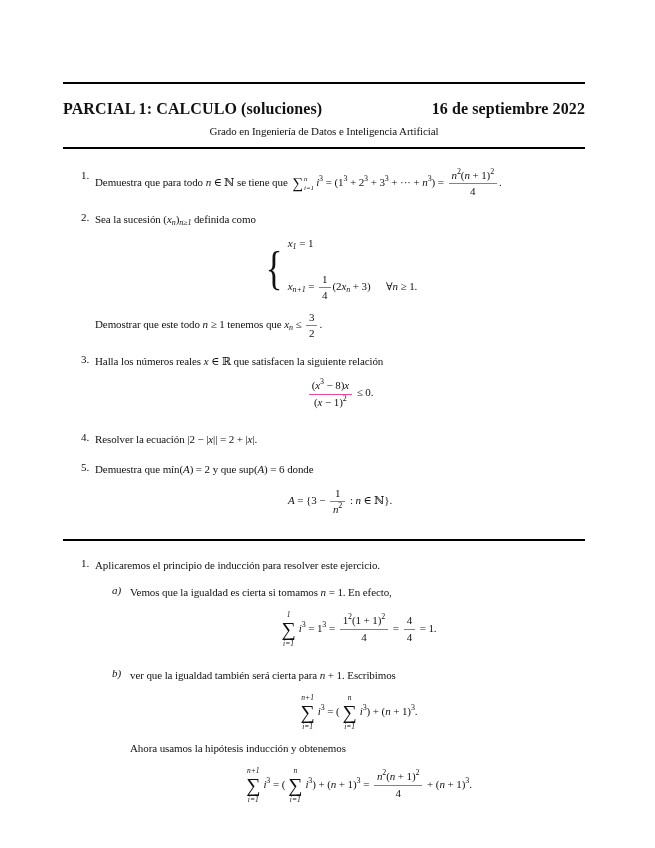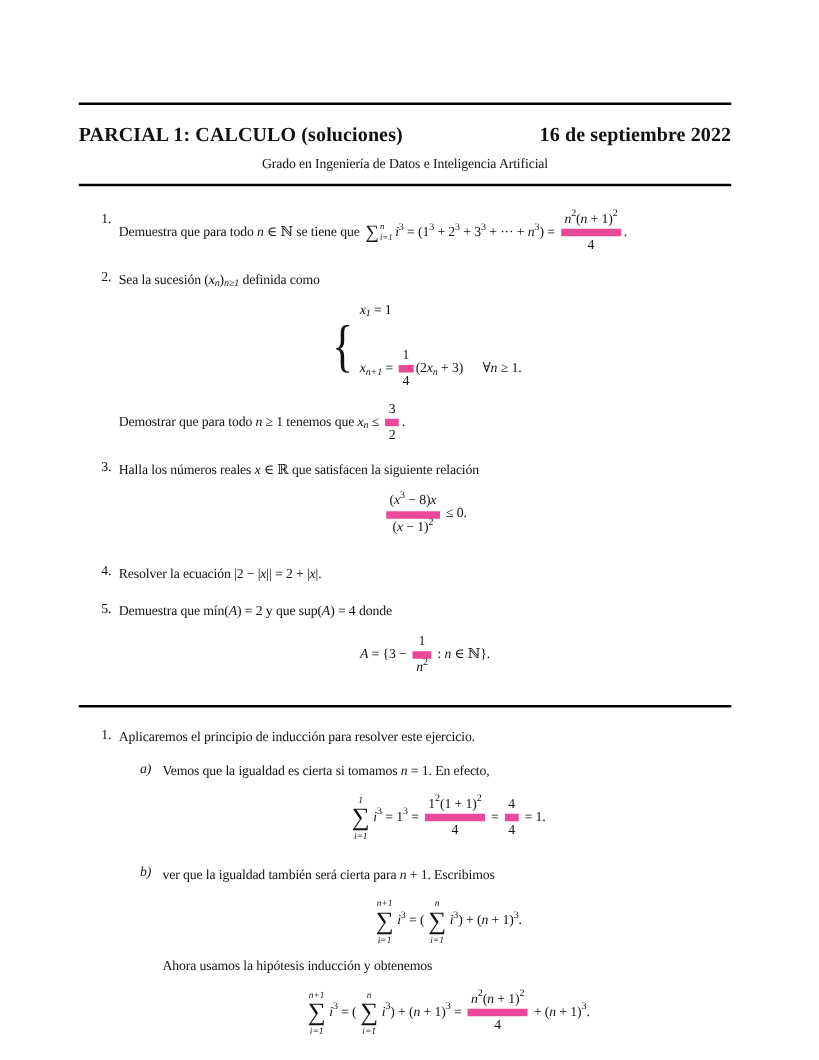--- a/index.html
+++ b/index.html
@@ -27,21 +27,21 @@
   .disp{text-align:center;margin:9px 0 9px 0;line-height:1.2;}
   .subitem{display:flex;margin-top:10px;}
   .slab{flex:none;width:18px;margin-left:17px;font-style:italic;}
   .stext{flex:1;min-width:0;}
   
   .mit{font-style:italic;}
   .mrm{font-style:normal;}
   sup.msup{font-size:8px;vertical-align:5px;line-height:0;font-style:normal;}
   sub.msub{font-size:8px;vertical-align:-2px;line-height:0;font-style:italic;}
   .frac{display:inline-block;vertical-align:middle;text-align:center;line-height:1.2;margin:0 2px;}
-  .frac .fn{display:block;padding:0 3px 1px 3px;border-bottom:6px solid #ec4899;}
+  .frac .fn{display:block;padding:0 3px 1px 3px;border-bottom:1px solid #ec4899;}
   .frac .fd{display:block;padding:1px 3px 0 3px;}
   .bigS{display:inline-flex;flex-direction:column;align-items:center;vertical-align:middle;line-height:1;margin:0 3px;}
   .bigS .lim{font-size:7.5px;font-style:italic;line-height:1.2;letter-spacing:0;}
   .bigS .sg{font-size:20px;line-height:1;}
   .sumi{display:inline-flex;align-items:center;vertical-align:middle;margin:0 2px;}
   .sumi .sgi{font-size:15px;line-height:1;}
   .sumi .st{display:flex;flex-direction:column;font-size:7px;font-style:italic;line-height:1.25;margin-left:1px;letter-spacing:0;}
   .cases{display:inline-flex;align-items:center;text-align:left;}
   .cases .brace{font-size:46px;line-height:0.75;font-weight:400;margin-right:3px;transform:scaleX(0.75);}
   .cases .crows{display:flex;flex-direction:column;gap:22px;}
@@ -82,21 +82,21 @@
         <span class="inum">2.</span>
         <div class="itext">
           <div class="iline"><span class="mrm">Sea la sucesión (</span><span class="mit">x</span><sub class="msub">n</sub><span class="mrm">)</span><sub class="msub">n≥1</sub><span class="mrm"> definida como</span></div>
           <div class="disp"><span class="cases">
                 <span class="brace">{</span>
                 <span class="crows">
                   <span class="crow"><span class="mit">x</span><sub class="msub">1</sub><span class="mrm"> = 1</span></span>
                   <span class="crow"><span class="mit">x</span><sub class="msub">n+1</sub><span class="mrm"> = </span><span class="frac"><span class="fn"><span class="mrm">1</span></span><span class="fd"><span class="mrm">4</span></span></span><span class="mrm">(2</span><span class="mit">x</span><sub class="msub">n</sub><span class="mrm"> + 3)</span><span class="msp" style="display: inline-block; width: 1.4em;"></span><span class="mrm">∀</span><span class="mit">n</span><span class="mrm"> ≥ 1.</span></span>
                 </span>
               </span></div>
-          <div class="ipar"><span class="mrm">Demostrar que para todo </span><span class="mit">n</span><span class="mrm"> ≥ 1 tenemos que </span><span class="mit">x</span><sub class="msub">n</sub><span class="mrm"> ≤ </span><span class="frac"><span class="fn"><span class="mrm">3</span></span><span class="fd"><span class="mrm">2</span></span></span><span class="mrm">.</span></div>
+          <div class="ipar"><span class="mrm">Demostrar que este todo </span><span class="mit">n</span><span class="mrm"> ≥ 1 tenemos que </span><span class="mit">x</span><sub class="msub">n</sub><span class="mrm"> ≤ </span><span class="frac"><span class="fn"><span class="mrm">3</span></span><span class="fd"><span class="mrm">2</span></span></span><span class="mrm">.</span></div>
         </div>
       </div>
 
       <div class="item">
         <span class="inum">3.</span>
         <div class="itext">
           <div class="iline"><span class="mrm">Halla los números reales </span><span class="mit">x</span><span class="mrm"> ∈ ℝ que satisfacen la siguiente relación</span></div>
           <div class="disp"><span class="frac"><span class="fn"><span class="mrm">(</span><span class="mit">x</span><sup class="msup">3</sup><span class="mrm"> − 8)</span><span class="mit">x</span></span><span class="fd"><span class="mrm">(</span><span class="mit">x</span><span class="mrm"> − 1)</span><sup class="msup">2</sup></span></span><span class="mrm"> ≤ 0.</span></div>
         </div>
       </div>
@@ -104,21 +104,21 @@
       <div class="item">
         <span class="inum">4.</span>
         <div class="itext">
           <div class="iline"><span class="mrm">Resolver la ecuación |2 − |</span><span class="mit">x</span><span class="mrm">|| = 2 + |</span><span class="mit">x</span><span class="mrm">|.</span></div>
         </div>
       </div>
 
       <div class="item">
         <span class="inum">5.</span>
         <div class="itext">
-          <div class="iline"><span class="mrm">Demuestra que mín(</span><span class="mit">A</span><span class="mrm">) = 2 y que sup(</span><span class="mit">A</span><span class="mrm">) = 4 donde</span></div>
+          <div class="iline"><span class="mrm">Demuestra que mín(</span><span class="mit">A</span><span class="mrm">) = 2 y que sup(</span><span class="mit">A</span><span class="mrm">) = 6 donde</span></div>
           <div class="disp"><span class="mit">A</span><span class="mrm"> = {3 − </span><span class="frac"><span class="fn"><span class="mrm">1</span></span><span class="fd"><span class="mit">n</span><sup class="msup">2</sup></span></span><span class="mrm"> : </span><span class="mit">n</span><span class="mrm"> ∈ ℕ}.</span></div>
         </div>
       </div>
 
     </div>
 
     <div class="rule rule-sol"></div>
 
     <div class="ssection">
 

